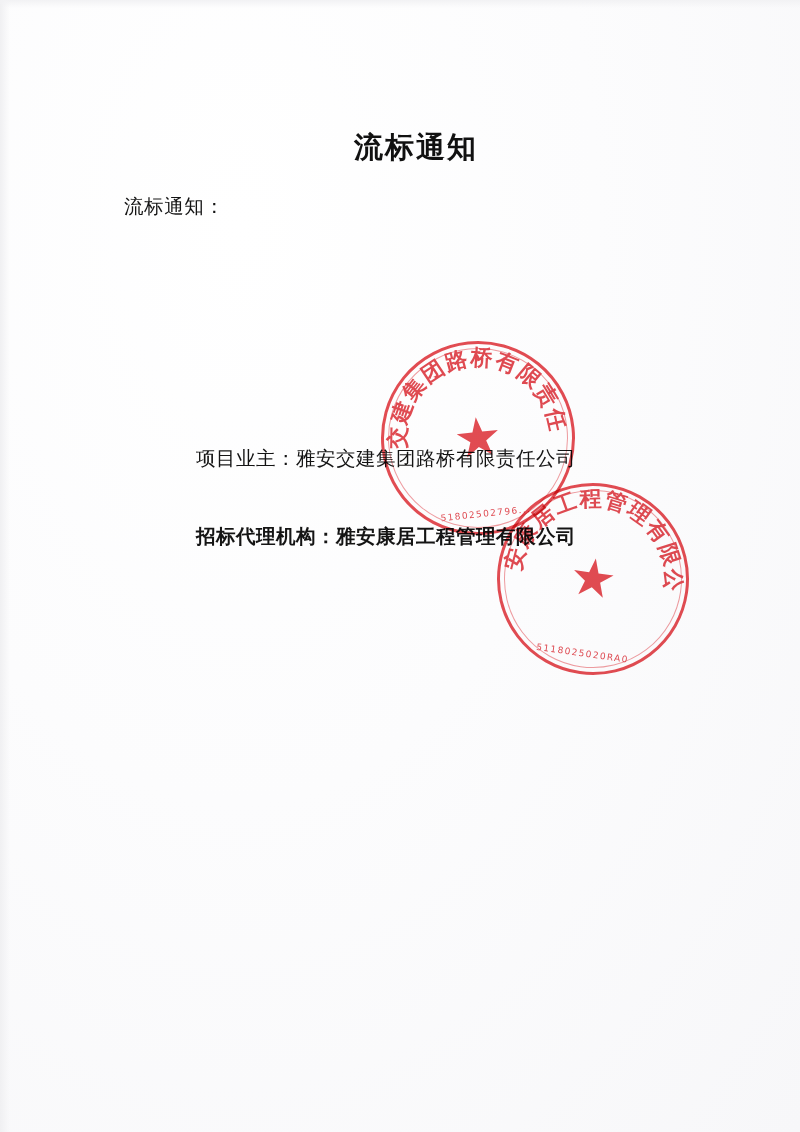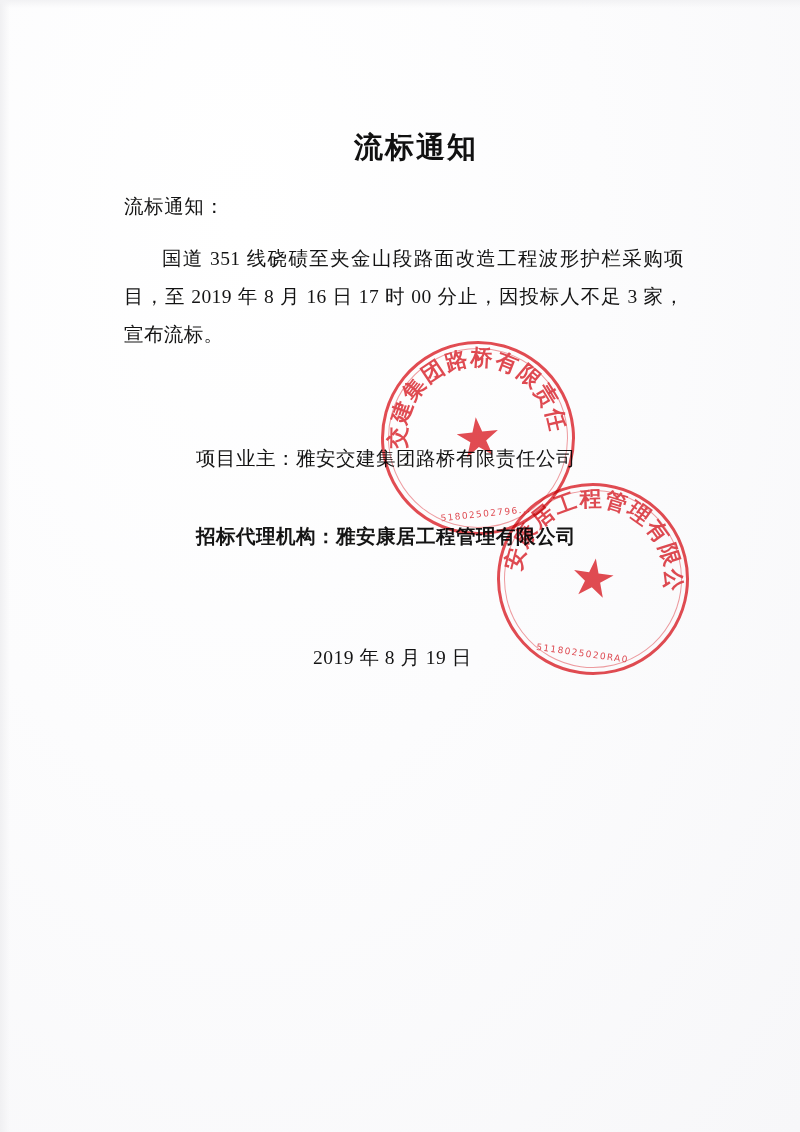--- a/index.html
+++ b/index.html
@@ -158,27 +158,25 @@
 <div class="paper"></div>
 <div class="scan-edge-left"></div>
 <div class="scan-edge-top"></div>
 
 <div class="doc">
 
   <div class="title">流标通知</div>
 
   <div class="salutation">流标通知：</div>
 
-  <div class="body-para">国道 351 线硗碛至夹金山段路面改造工程波形护栏采购项目，至 2019 年 8 月 16 日 17 时 00 分止，因投标人不足 3 家，宣布流标。</div>
 
   <div class="sign-line sign-owner">项目业主：雅安交建集团路桥有限责任公司</div>
 
   <div class="sign-line sign-agent">招标代理机构：雅安康居工程管理有限公司</div>
 
-  <div class="doc-date">2019 年 8 月 19 日</div>
 
   <div class="stamp" id="stamp-owner">
     <div class="ring"></div>
     <div class="ring inner"></div>
     <svg viewBox="0 0 194 194">
       <defs>
         <path id="arcOwner" d="M 24,97 A 73,73 0 0 1 170,97"></path>
       </defs>
       <text font-size="22" letter-spacing="1.5">
         <textPath href="#arcOwner" startOffset="50%" text-anchor="middle">雅安交建集团路桥有限责任公司</textPath>

